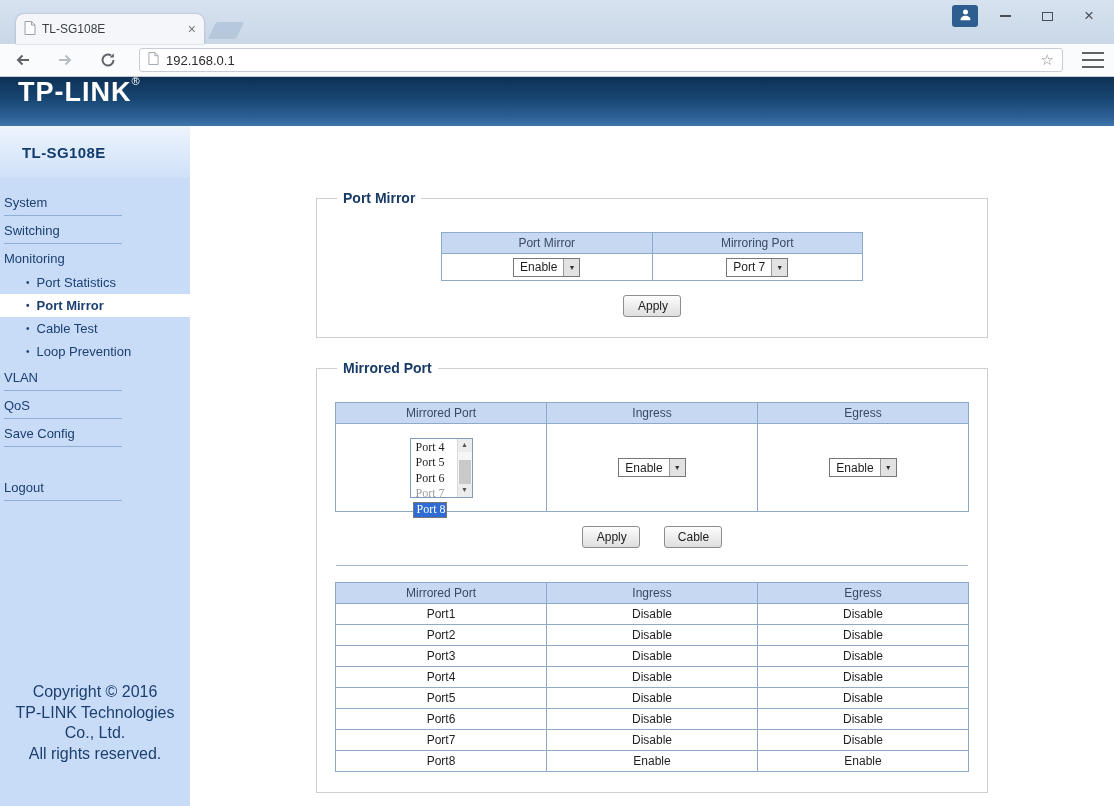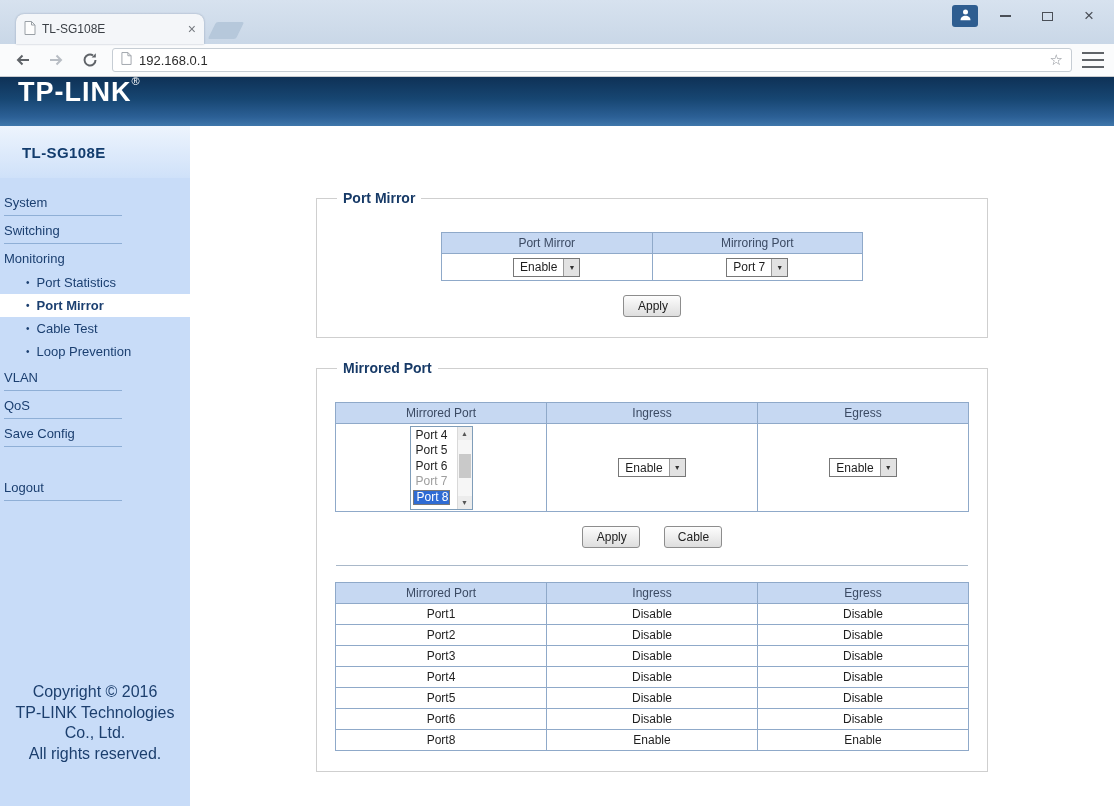--- a/index.html
+++ b/index.html
@@ -19,21 +19,21 @@
   .title-controls { position:absolute; right:10px; top:5px; display:flex; align-items:center; gap:12px; }
   .profile-btn { width:26px; height:22px; background:#2e5d90; border-radius:3px; display:flex;
                  align-items:center; justify-content:center; cursor:pointer; }
   .win-btn { width:30px; height:22px; display:flex; align-items:center; justify-content:center;
              color:#4a4f57; cursor:pointer; font-size:15px; }
   .glyph-min { width:11px; height:0; border-top:2px solid #4a4f57; display:block; }
   .glyph-max { width:11px; height:9px; border:1.5px solid #4a4f57; display:block; }
 
   
   .navbar { height:33px; background:#fafbfc; border-bottom:1px solid #c9ccd0; display:flex;
-            align-items:center; padding:0 10px; gap:10px; }
+            align-items:center; padding:0 10px; gap:19px; }
   .nav-icon { width:24px; height:24px; display:flex; align-items:center; justify-content:center; cursor:pointer; }
   .addr { flex:1; height:24px; background:#fff; border:1px solid #c6cdd4; border-radius:3px;
           display:flex; align-items:center; gap:7px; padding:0 8px; font-size:13px; color:#2b2b2b; cursor:text; }
   .addr .star { margin-left:auto; color:#878c93; font-size:15px; cursor:pointer; }
   .menu-btn { width:22px; height:16px; display:flex; flex-direction:column; justify-content:space-between; cursor:pointer; }
   .menu-btn i { display:block; height:2px; background:#5f6368; }
 
   
   .banner { height:49px; background:linear-gradient(180deg,#0e3156 0%,#174672 45%,#2c6096 82%,#3f77ab 100%);
             display:flex; align-items:flex-start; padding:0 18px; }
@@ -76,21 +76,21 @@
   .sel { display:inline-flex; align-items:center; border:1px solid #777; background:#fff; height:19px;
          font-size:12px; cursor:pointer; vertical-align:middle; }
   .sel .val { padding:0 6px; }
   .sel .arr { width:16px; align-self:stretch; background:#e2e2e2; border-left:1px solid #9a9a9a;
               display:flex; align-items:center; justify-content:center; font-size:7px; color:#333; }
 
   .cfg-table { width:634px; margin:14px auto 0; }
   .cfg-table th { width:211px; }
   .cfg-table td { height:88px; vertical-align:middle; }
 
-  .listbox { display:inline-flex; border:1px solid #7f9db9; background:#fff; height:84px; vertical-align:middle; }
+  .listbox { display:inline-flex; border:1px solid #7f9db9; background:#fff; height:60px; vertical-align:middle;font-family:Liberation Serif, serif; }
   .lb-opts { width:46px; padding:1px 0 1px 2px; text-align:left; }
   .lb-opt { height:15.5px; line-height:15.5px; font-size:12px; padding-left:3px; white-space:nowrap; cursor:pointer; }
   .lb-opt.dim { color:#9e9e9e; }
   .lb-opt.sel { background:#2e6bd4; color:#fff; }
   .lb-scroll { width:15px; display:flex; flex-direction:column; background:#f1f1f1; border-left:1px solid #d9d9d9; }
   .lb-arrow { height:13px; display:flex; align-items:center; justify-content:center; font-size:7px;
               color:#555; background:#ececec; cursor:pointer; }
   .lb-track { flex:1; position:relative; background:#f6f6f6; }
   .lb-thumb { position:absolute; left:1px; right:1px; top:26%; height:24px; background:#c9c9c9; cursor:grab; }
 
@@ -326,20 +326,25 @@
             <td>Port5</td>
             <td>Disable</td>
             <td>Disable</td>
           </tr>
           <tr>
             <td>Port6</td>
             <td>Disable</td>
             <td>Disable</td>
           </tr>
           <tr>
+            <td>Port7</td>
+            <td>Disable</td>
+            <td>Disable</td>
+          </tr>
+          <tr>
             <td>Port8</td>
             <td>Enable</td>
             <td>Enable</td>
           </tr>
         </tbody>
           </table>
       </fieldset>
 
     </main>
   </div>

